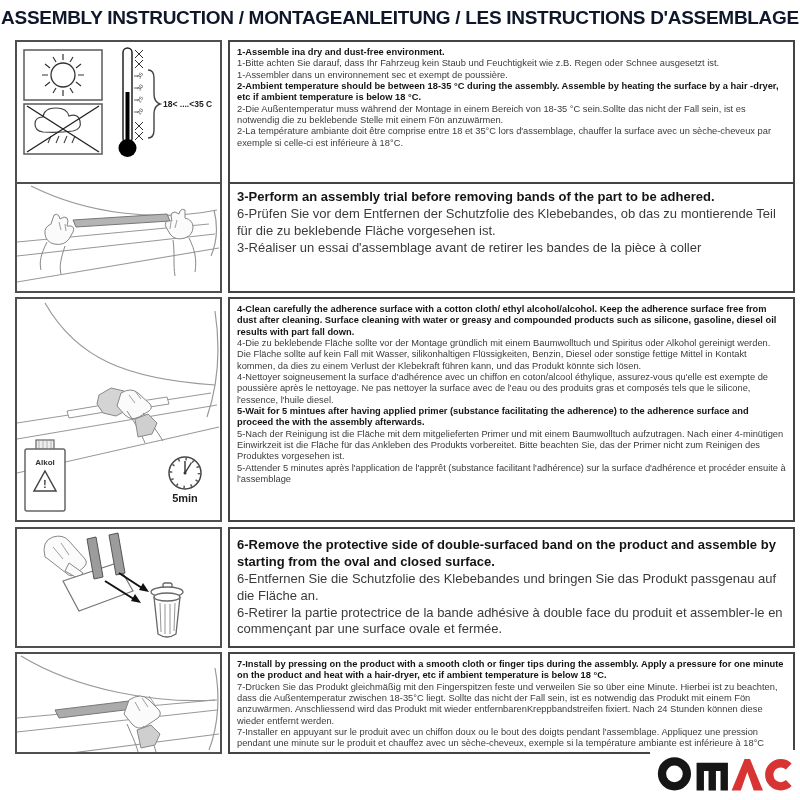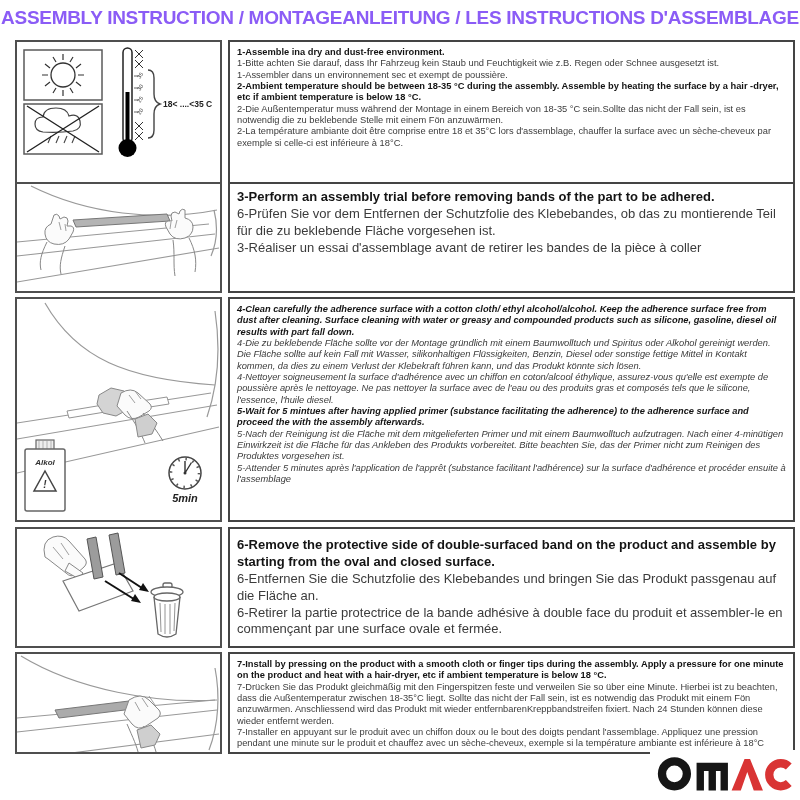--- a/index.html
+++ b/index.html
@@ -1,28 +1,28 @@
 <!DOCTYPE html>
 <html><head>
 <meta charset="utf-8">
 <style>
   * { box-sizing: border-box; margin: 0; padding: 0; }
   html, body { width: 800px; height: 800px; background: #fff;
     font-family: "Liberation Sans", "DejaVu Sans", sans-serif; }
   .page { position: relative; width: 800px; height: 800px; overflow: hidden; background: #fff; }
 
   .title { position: absolute; top: 7px; left: 0; width: 100%; text-align: center;
-    font-weight: bold; font-size: 19px; letter-spacing: -0.3px; color: #8b5cf6; white-space: nowrap; }
+    font-weight: bold; font-size: 19px; letter-spacing: -0.3px; color: #0f172a; white-space: nowrap; }
 
   .icon-box { position: absolute; left: 15px; width: 207px; border: 2px solid #4f4f4f; background: #fff; overflow: hidden; }
   .text-box { position: absolute; left: 228px; width: 567px; border: 2px solid #444; background: #fff; overflow: hidden; }
 
   .r1 { top: 40px;  height: 163px; }
   .r2 { top: 182px; height: 111px; }
-  .r3 { top: 297px; height: 225px; font-style: italic; }
+  .r3 { top: 297px; height: 225px; }
   .r4 { top: 527px; height: 121px; }
   .r5 { top: 652px; height: 102px; }
 
   .text-box { padding: 5px 7px; }
   .text-box.small { font-size: 9.3px; line-height: 1.22; color: #3b3b3b; }
   .text-box.large { font-size: 13px;  line-height: 1.3;  color: #3b3b3b; }
   .text-box .en { font-weight: bold; color: #141414; }
   .step + .step { }
   .tb2 { }
   .tb4 { padding-top: 8px; }

